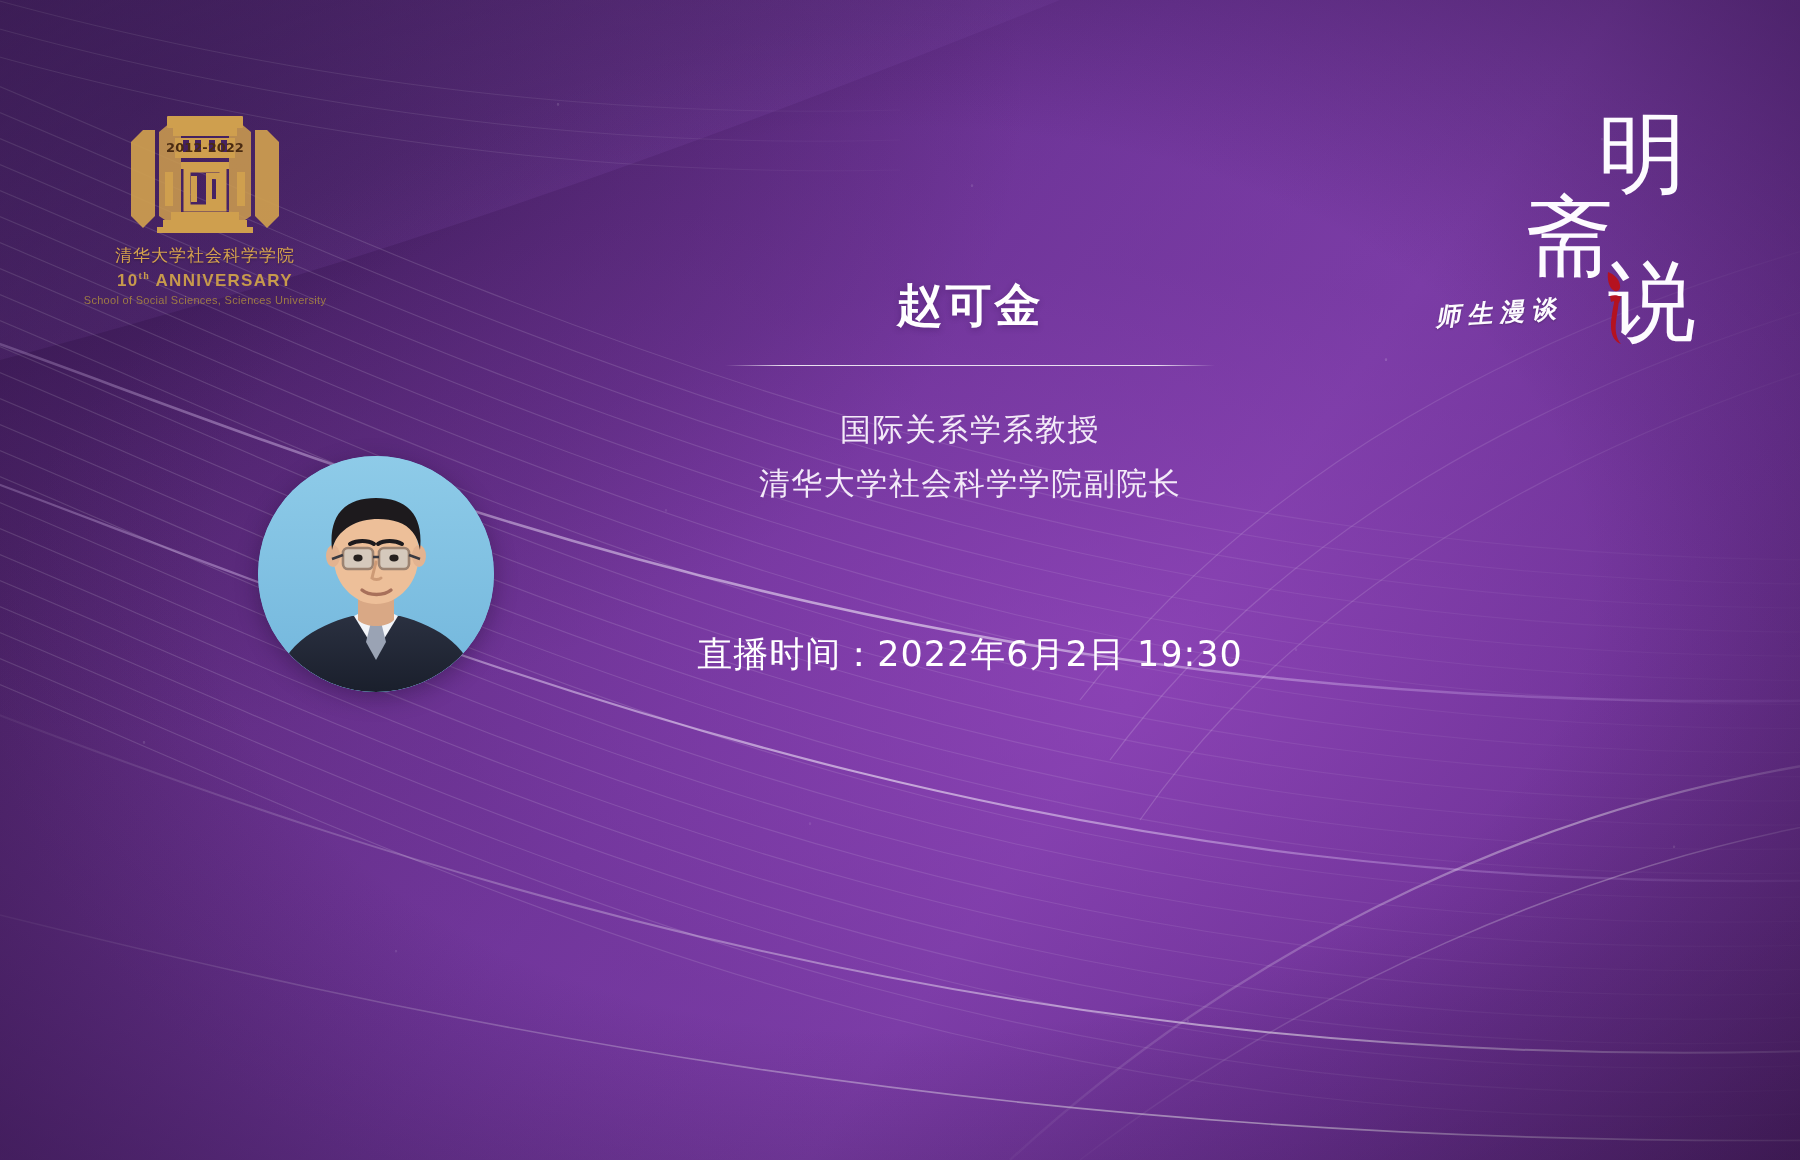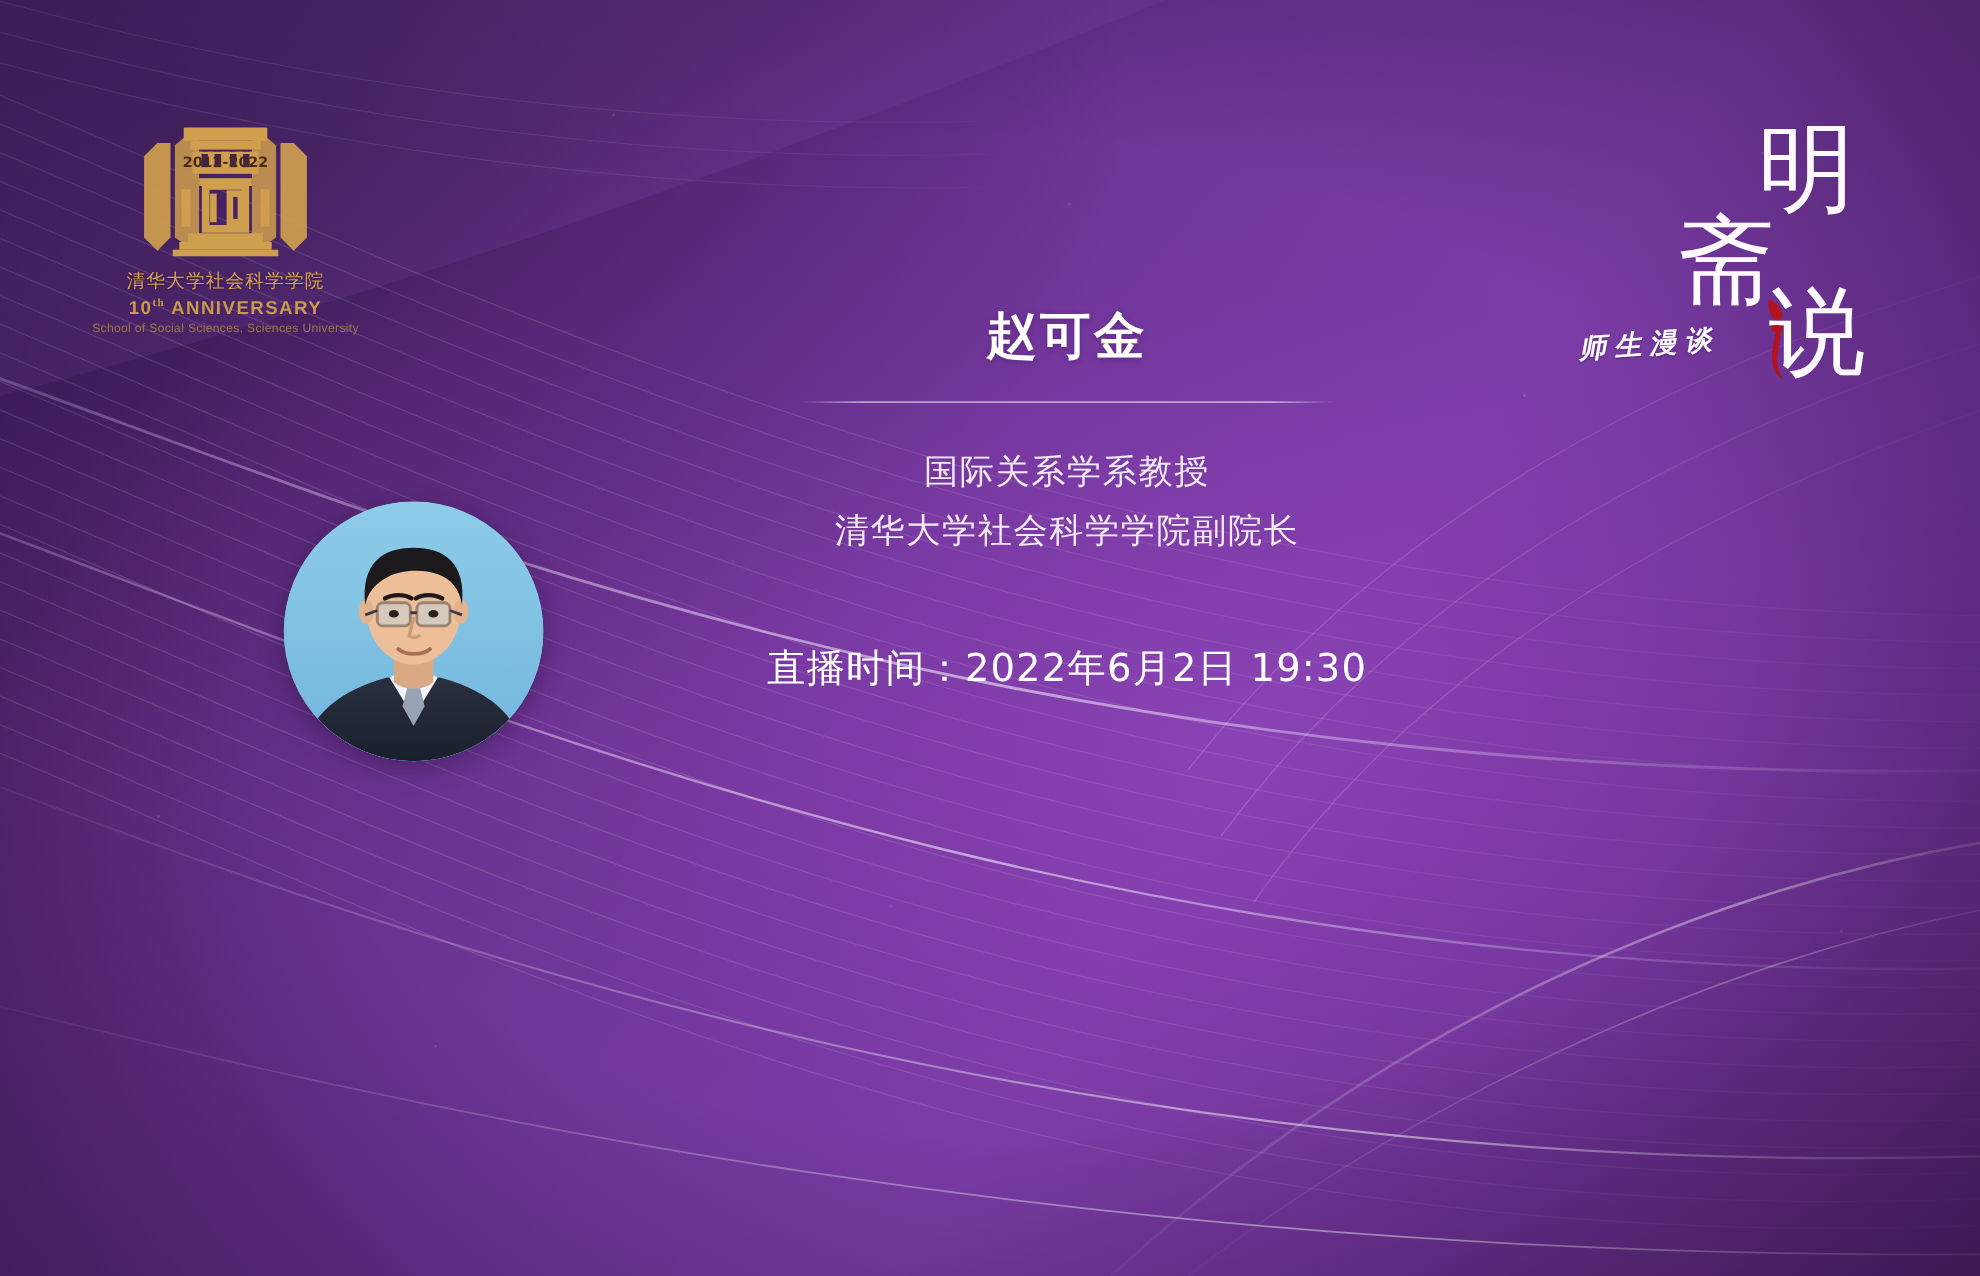--- a/index.html
+++ b/index.html
@@ -68,21 +68,21 @@
   #content{position:absolute;left:470px;top:215px;width:1000px;text-align:center;}
   .title-line{font-size:66px;line-height:1.13;color:#ffffff;font-weight:bold;letter-spacing:2px;
     font-family:"DejaVu Sans","Liberation Sans",sans-serif;text-shadow:0 2px 8px rgba(40,12,60,.30);}
   .title-line.l2{letter-spacing:2px;}
   .speaker-name{margin-top:60px;font-size:46px;color:#ffffff;font-weight:bold;letter-spacing:3px;
     font-family:"DejaVu Sans","Liberation Sans",sans-serif;text-shadow:0 2px 6px rgba(40,12,60,.28);}
   .divider{margin:28px auto 0;width:490px;height:1px;
     background:linear-gradient(90deg,rgba(255,255,255,0) 0%,rgba(255,255,255,.85) 12%,rgba(255,255,255,.85) 88%,rgba(255,255,255,0) 100%);}
   .affil{margin-top:36px;font-size:31px;color:#f3eaf8;letter-spacing:1.5px;line-height:1.75;
     font-family:"DejaVu Sans","Liberation Sans",sans-serif;}
-  .broadcast{margin-top:73px;font-size:35px;color:#ffffff;letter-spacing:1px;
+  .broadcast{margin-top:120px;font-size:35px;color:#ffffff;letter-spacing:1px;
     font-family:"DejaVu Sans","Liberation Sans",sans-serif;}
 </style>
 </head>
 <body>
 
 <div id="poster">
 
   <svg class="bg-svg" viewBox="0 0 1800 1160" preserveAspectRatio="none">
     <defs>
       <linearGradient id="arcFade" x1="0" y1="0" x2="1" y2="0">

